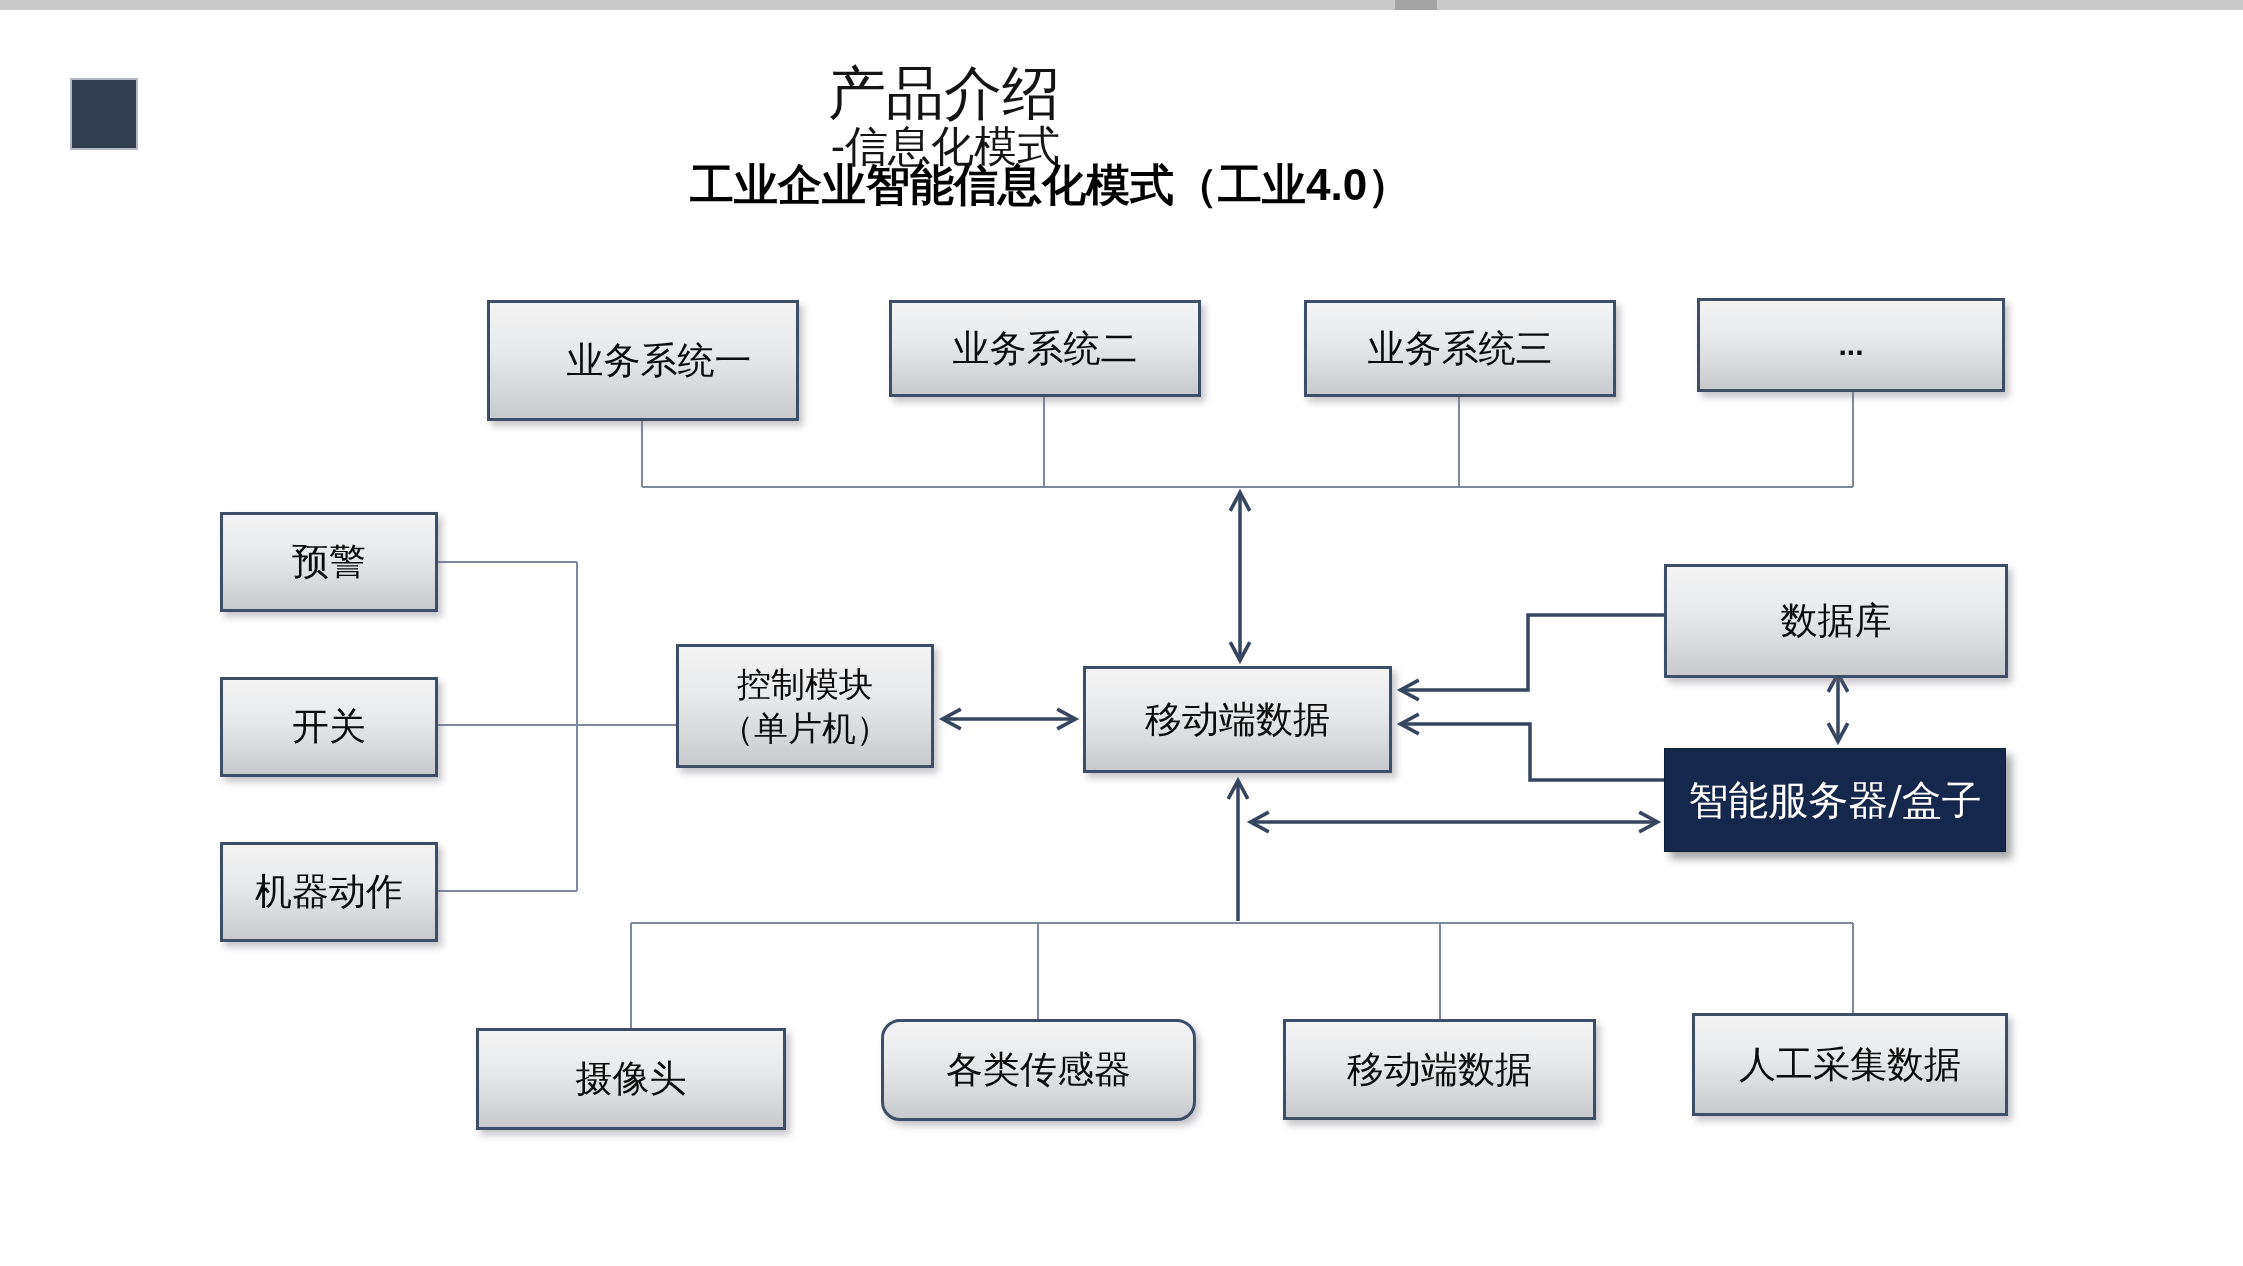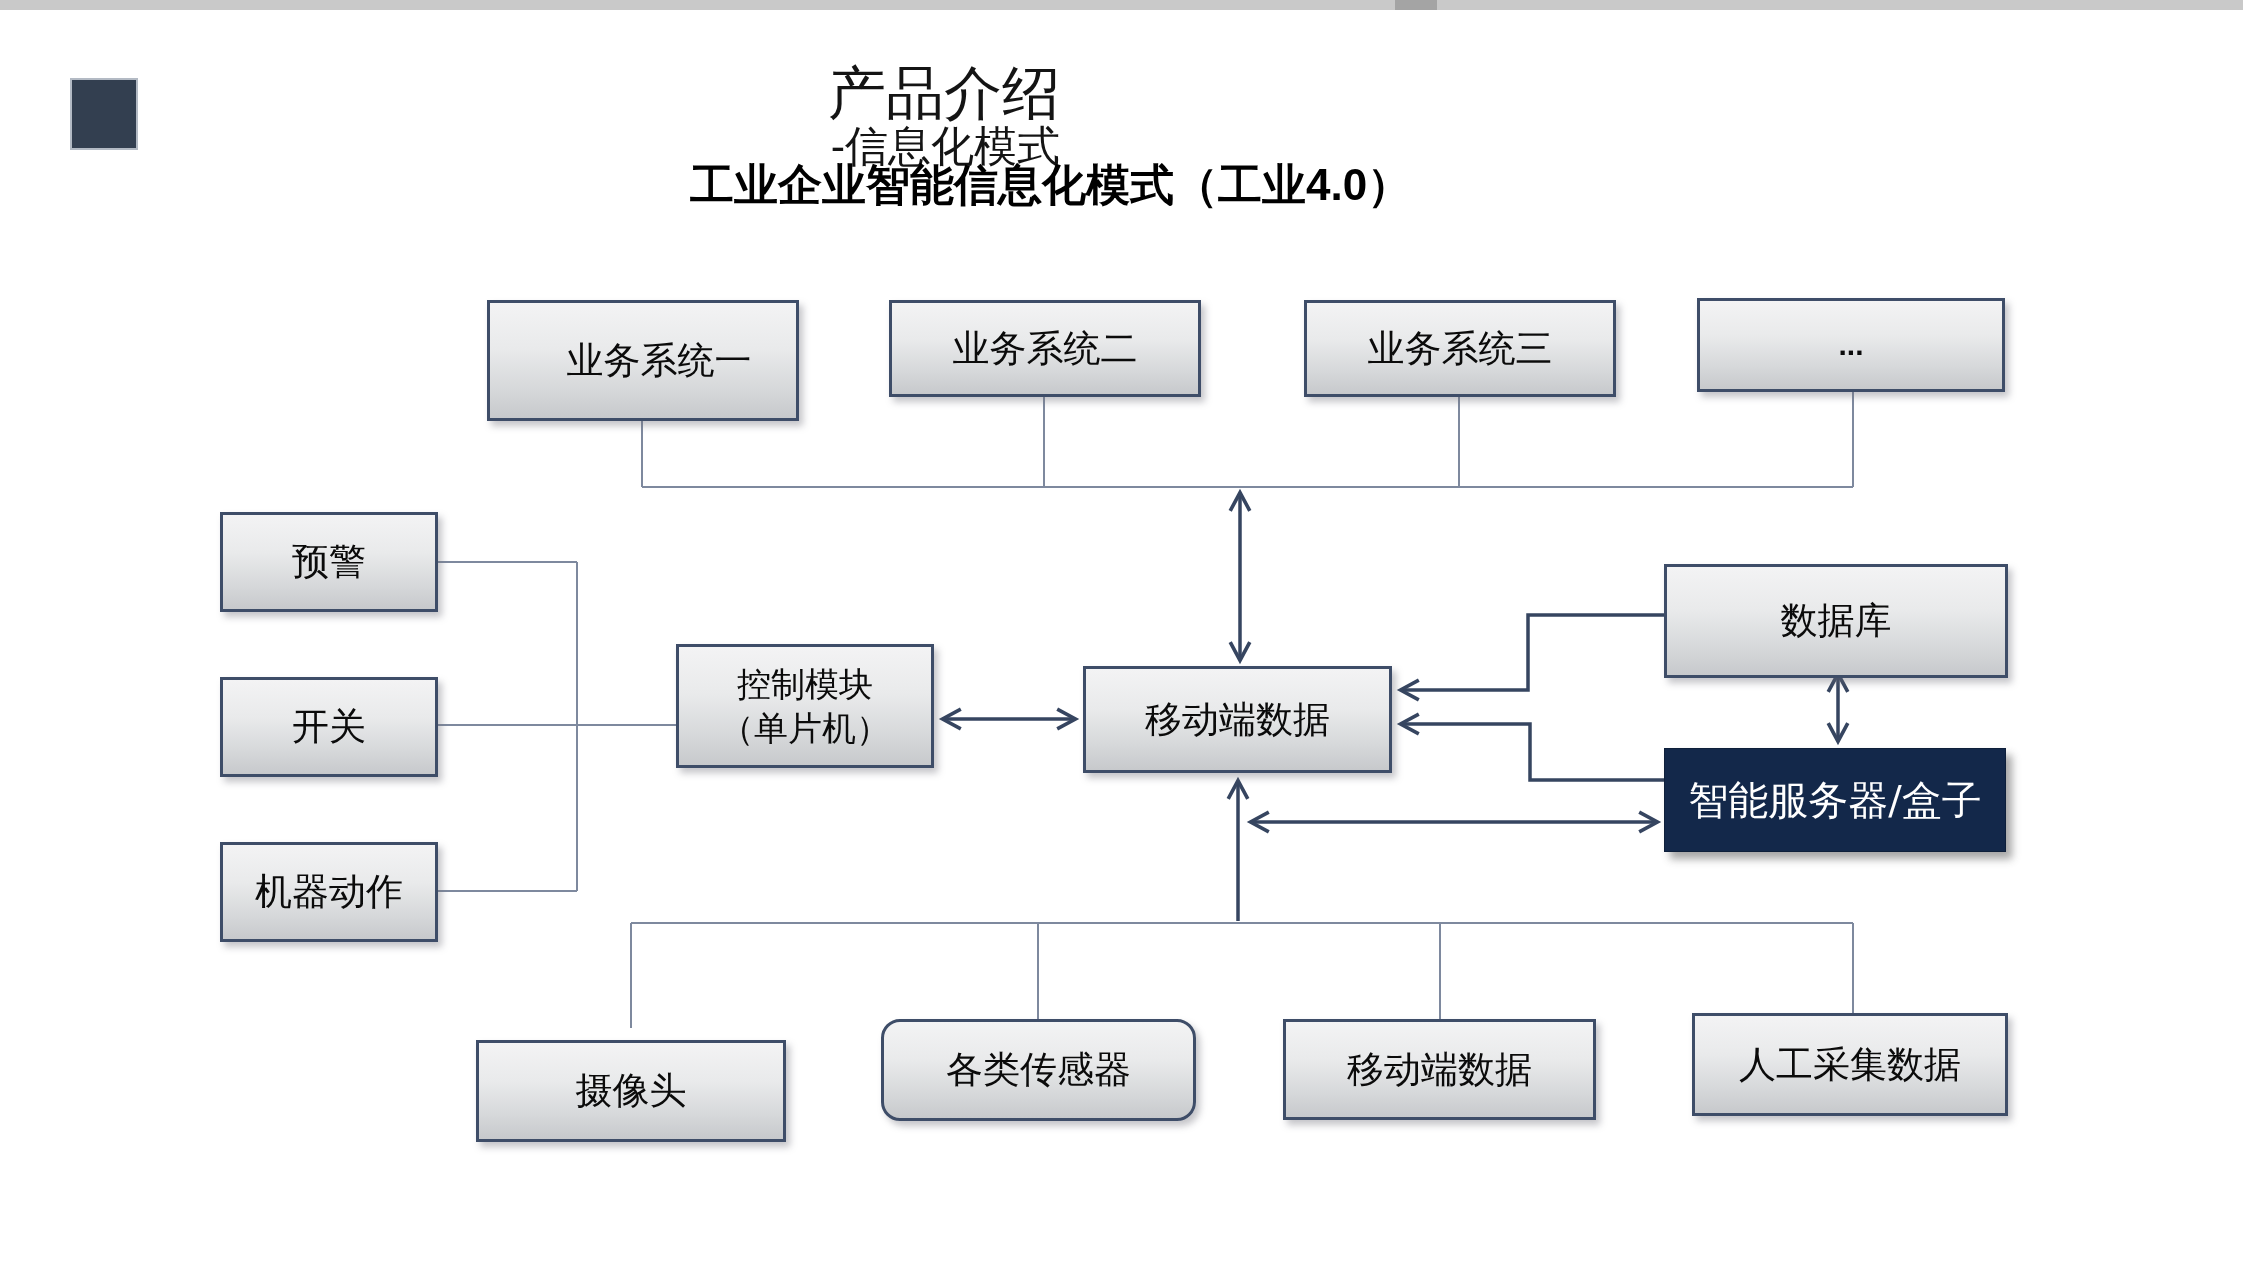--- a/index.html
+++ b/index.html
@@ -102,18 +102,18 @@
 
   <div class="node node--two-line" style="left:676px;top:644px;width:258px;height:124px;">
     <span>控制模块</span>
     <span>（单片机）</span>
   </div>
   <div class="node" style="left:1083px;top:666px;width:309px;height:107px;">移动端数据</div>
 
   <div class="node" style="left:1664px;top:564px;width:344px;height:114px;">数据库</div>
   <div class="node node--dark" style="left:1664px;top:748px;width:342px;height:104px;">智能服务器/盒子</div>
 
-  <div class="node" style="left:476px;top:1028px;width:310px;height:102px;margin-top:12px;">摄像头</div>
+  <div class="node" style="left:476px;top:1028px;width:310px;height:102px;">摄像头</div>
   <div class="node" style="left:881px;top:1019px;width:315px;height:102px;border-radius:19px;">各类传感器</div>
   <div class="node" style="left:1283px;top:1019px;width:313px;height:101px;">移动端数据</div>
   <div class="node" style="left:1692px;top:1013px;width:316px;height:103px;">人工采集数据</div>
 
 </div>
 
 </body></html>

